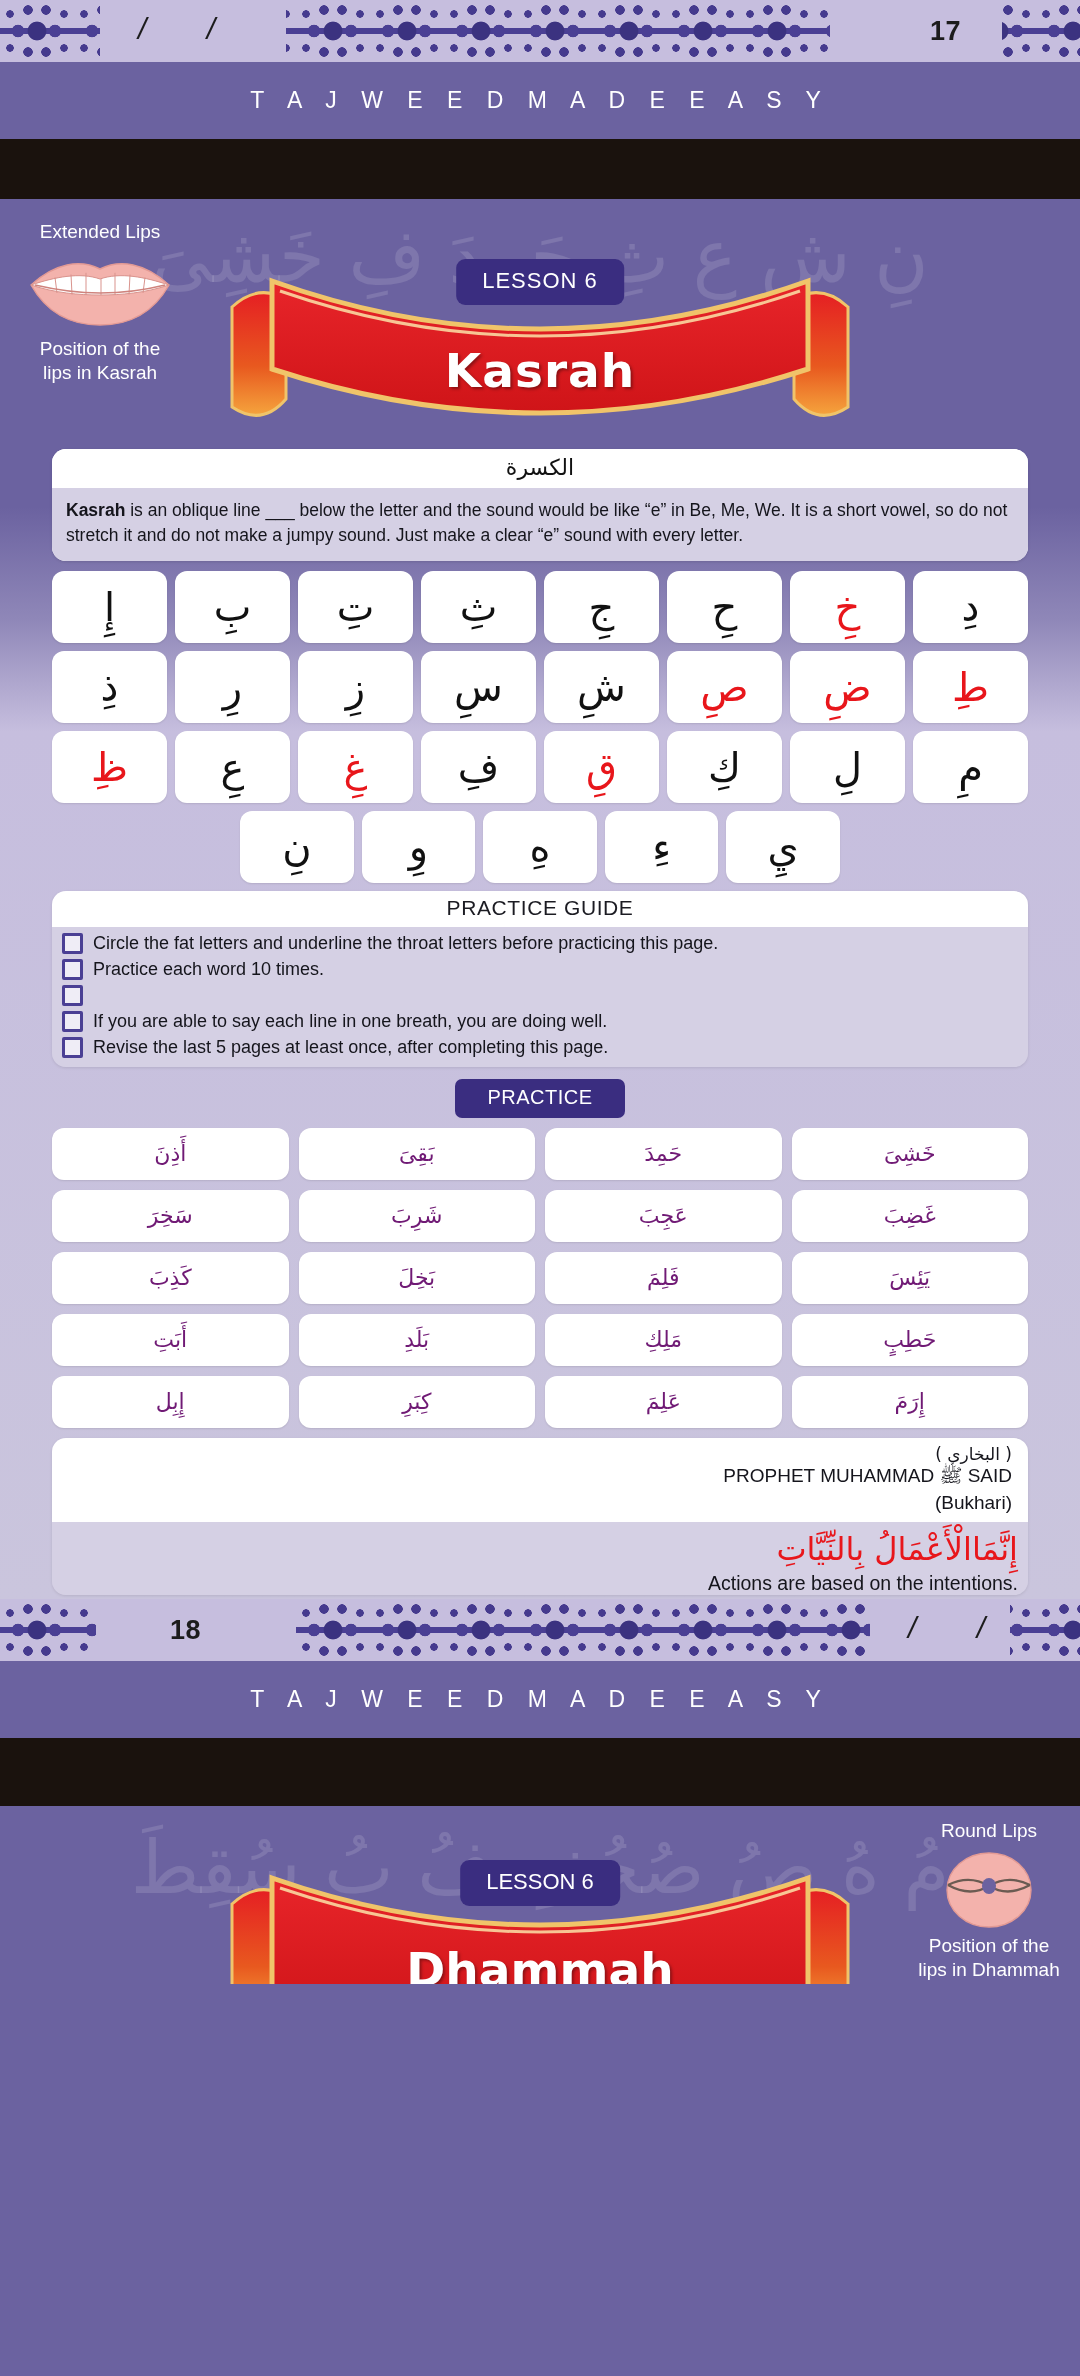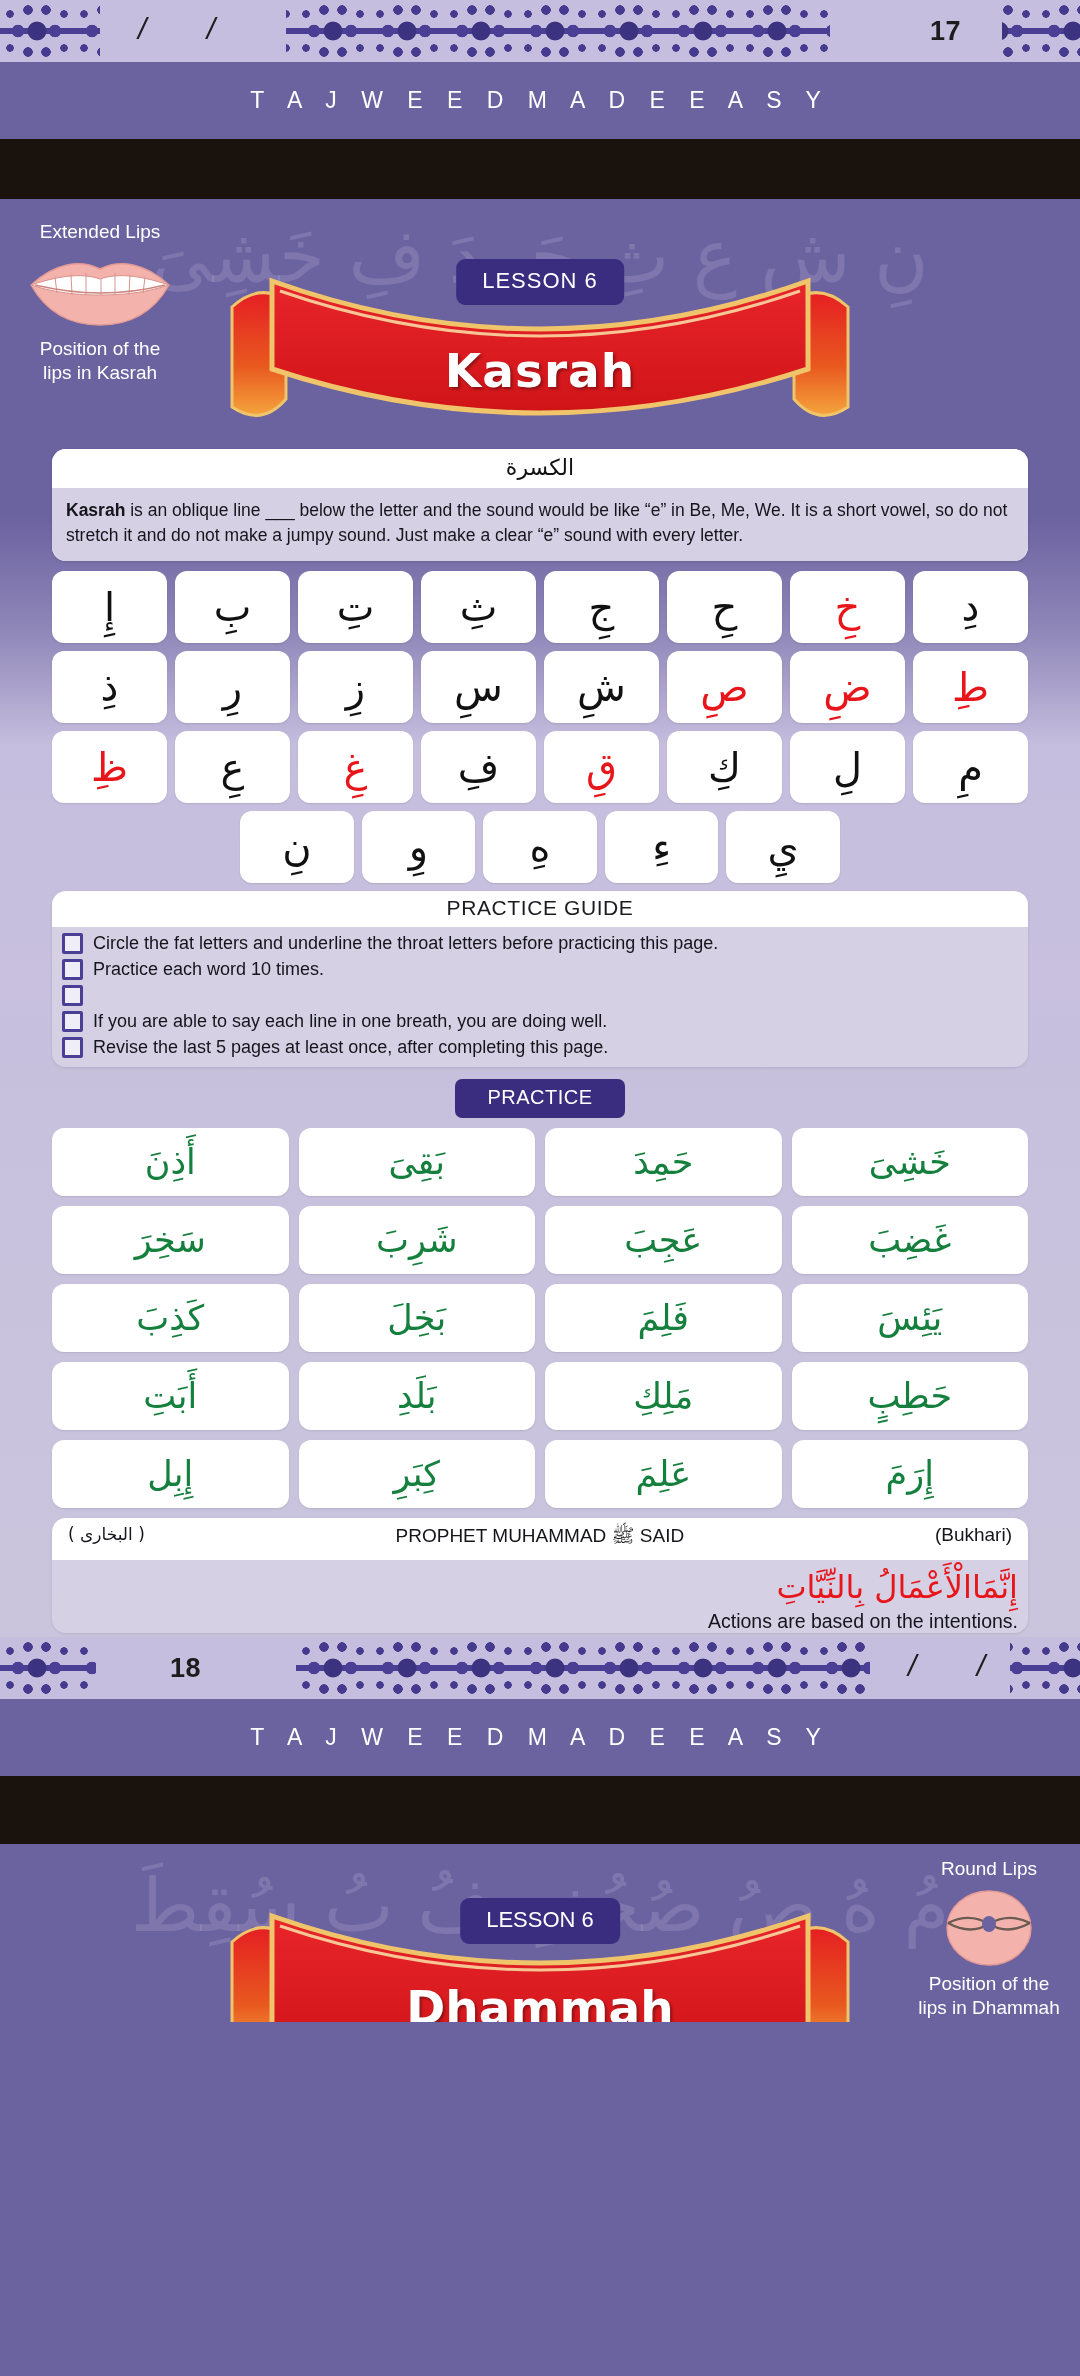--- a/index.html
+++ b/index.html
@@ -162,32 +162,32 @@
 
   
   .practice-chip {
     display: block; width: max-content; margin: 12px auto 10px;
     background: #3a2d80; color: #fff; padding: 7px 32px 9px;
     border-radius: 7px; font-size: 20px; letter-spacing: .5px;
   }
   .words { margin: 0 52px; direction: rtl; }
   .words-row { display: flex; gap: 10px; margin-bottom: 10px; }
   .word {
-    flex: 1 1 0; height: 68px; background: #fff; border-radius: 12px;
+    flex: 1 1 0; height: 52px; background: #fff; border-radius: 12px;
     display: flex; align-items: center; justify-content: center;
-    font-family: "DejaVu Sans", sans-serif; font-size: 35px; color: #15803d;
+    font-family: "DejaVu Sans", sans-serif; font-size: 22px; color: #701a75;
     box-shadow: 0 1px 2px rgba(0,0,0,.10);
   }
 
   
   .hadith { margin: 8px 52px 0; border-radius: 14px; overflow: hidden;
             box-shadow: 0 1px 3px rgba(0,0,0,.10); }
   .hadith-head {
-    background: #fff; display: flex; align-items: flex-start;
-    padding: 6px 16px 8px; font-size: 19px; color: #15151c;
+    background: #fff; display: flex; align-items: flex-end;
+    padding: 6px 16px 8px; font-size: 19px; color: #15151c; flex-direction: column;
   }
   .hadith-head .mid { flex: 1; text-align: center; }
   .hadith-head .ar-src { font-family: "DejaVu Sans", sans-serif; font-size: 17px; direction: rtl; }
   .hadith-body { background: #d5d0e4; text-align: right; padding: 8px 10px 0; }
   .hadith-ar {
     color: #e8161b; font-family: "DejaVu Sans", sans-serif;
     font-size: 32px; direction: rtl; margin-bottom: 4px;
   }
   .hadith-en { font-size: 19.5px; color: #15151c; }
 

